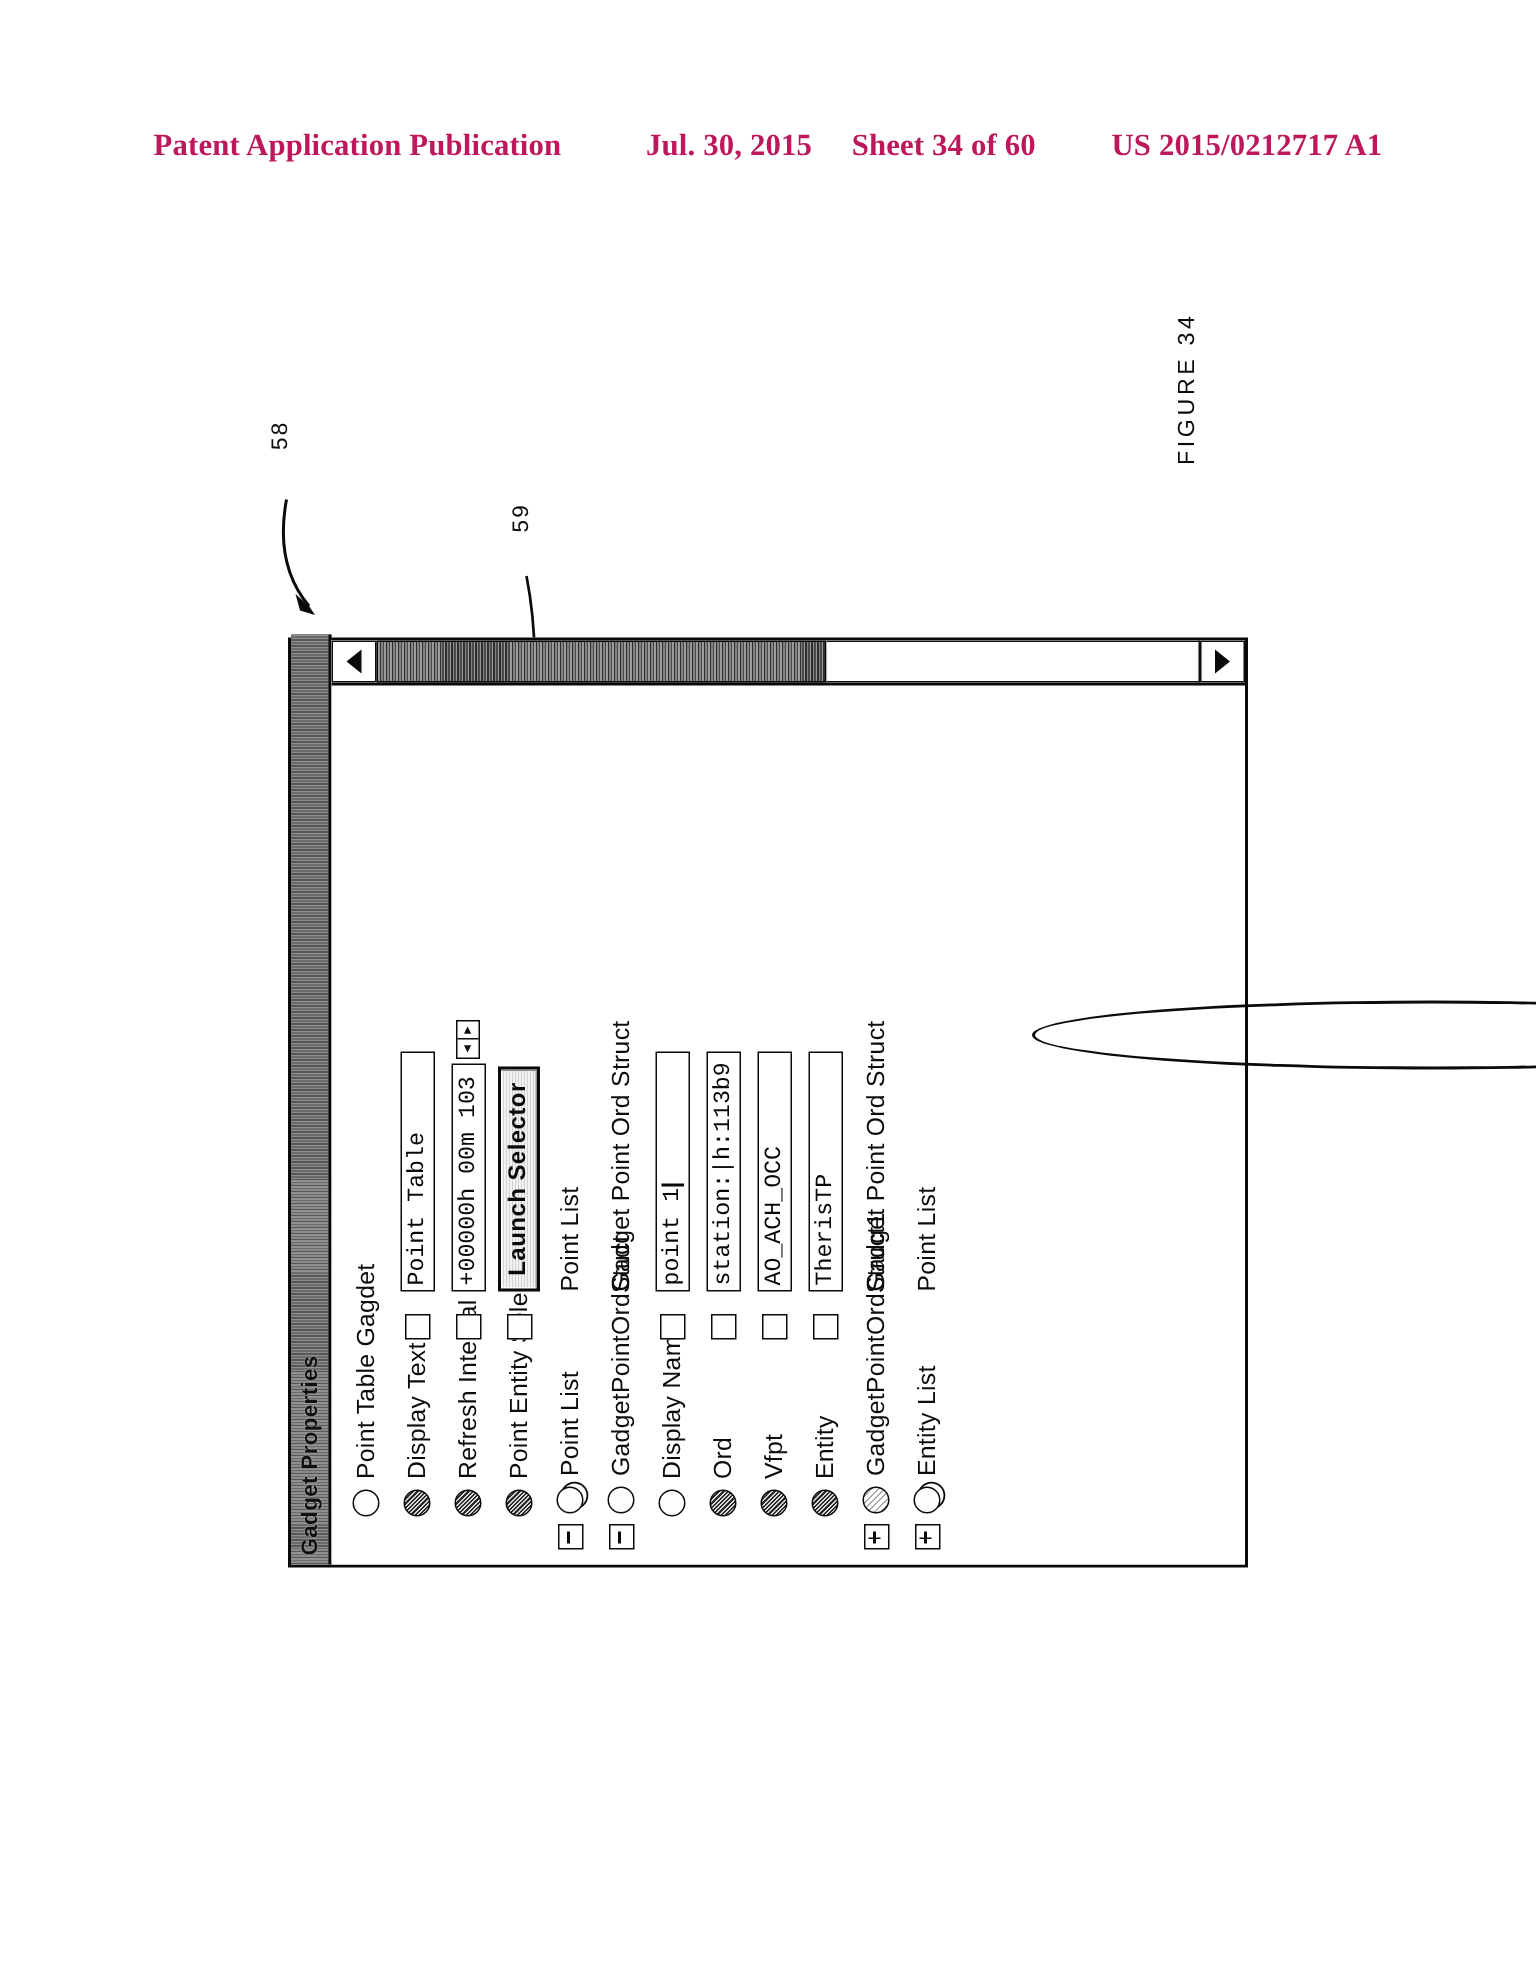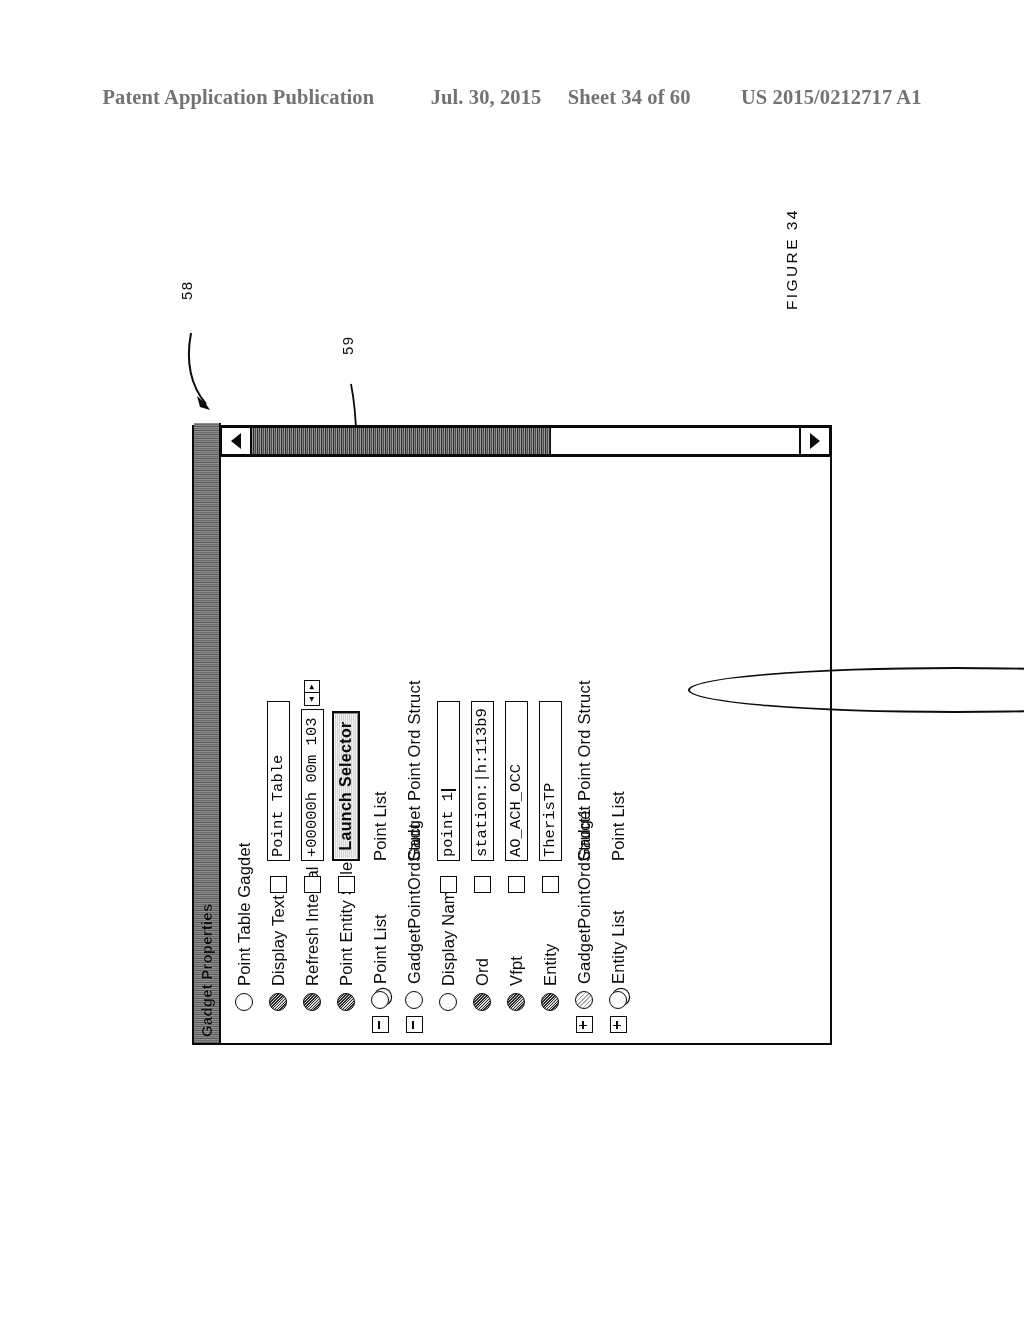--- a/index.html
+++ b/index.html
@@ -12,21 +12,21 @@
   }
 
   
   .pub-header{
     position:absolute;
     top:86px;left:0;width:1024px;
     text-align:center;
     font-family:"Liberation Serif",serif;
     font-weight:bold;
     font-size:20.5px;
-    color:#737373;
+    color:#be185d;
     letter-spacing:.1px;
     white-space:nowrap;
   }
   .pub-header .seg{display:inline-block;}
   .gap-a{display:inline-block;width:46px;}
   .gap-b{display:inline-block;width:16px;}
   .gap-c{display:inline-block;width:40px;}
 
   
   .fig-layer{position:absolute;top:0;left:0;width:1024px;height:1320px;}

